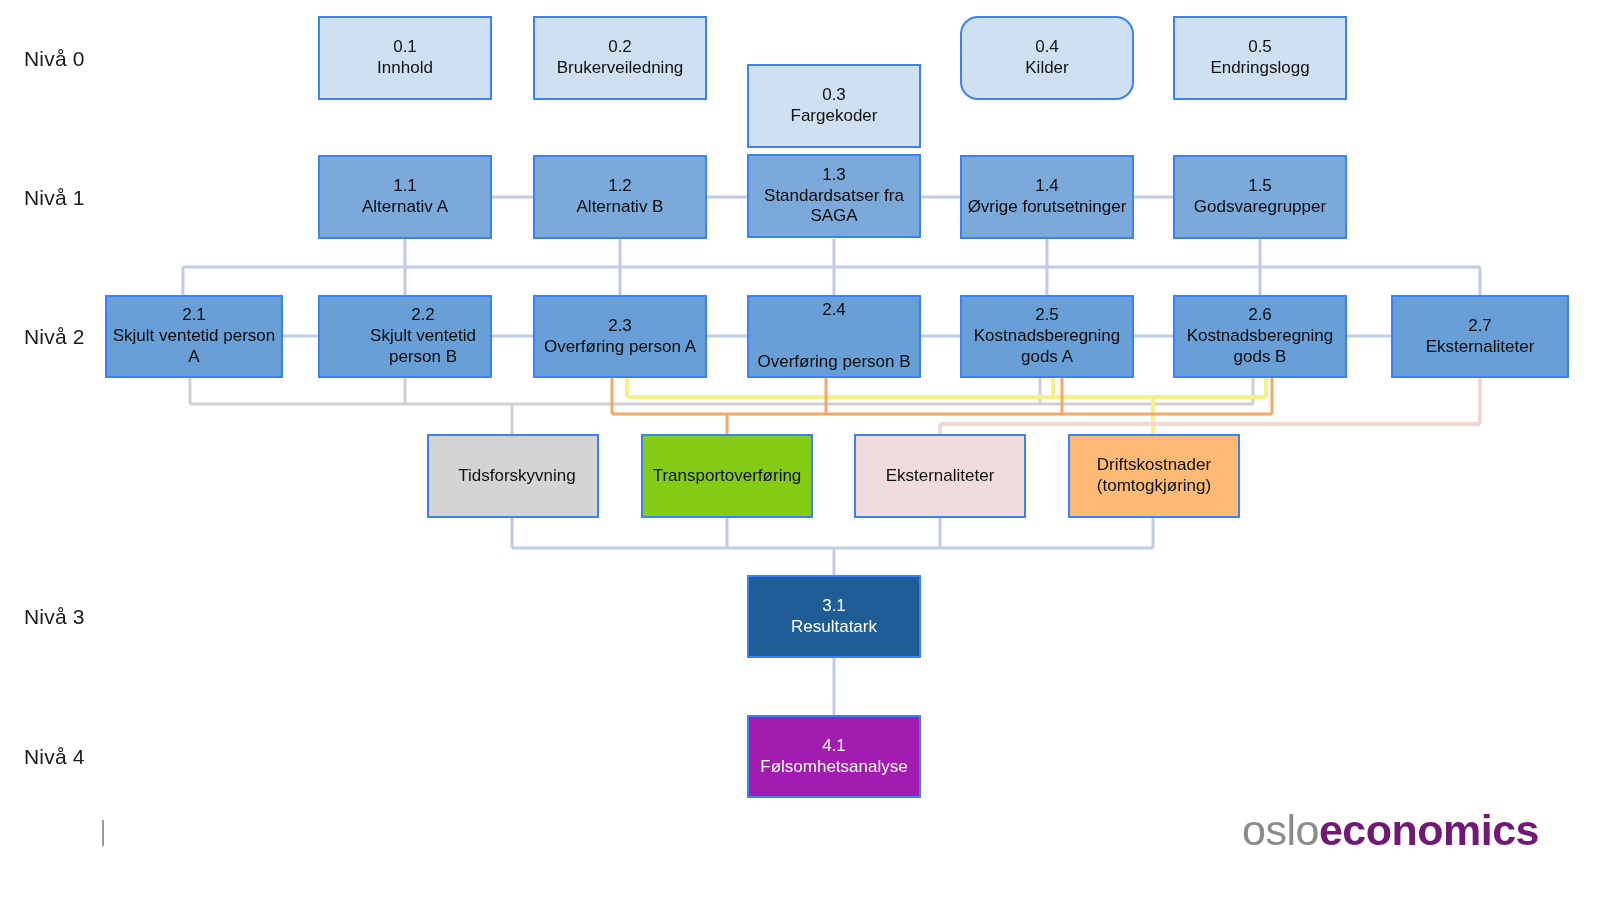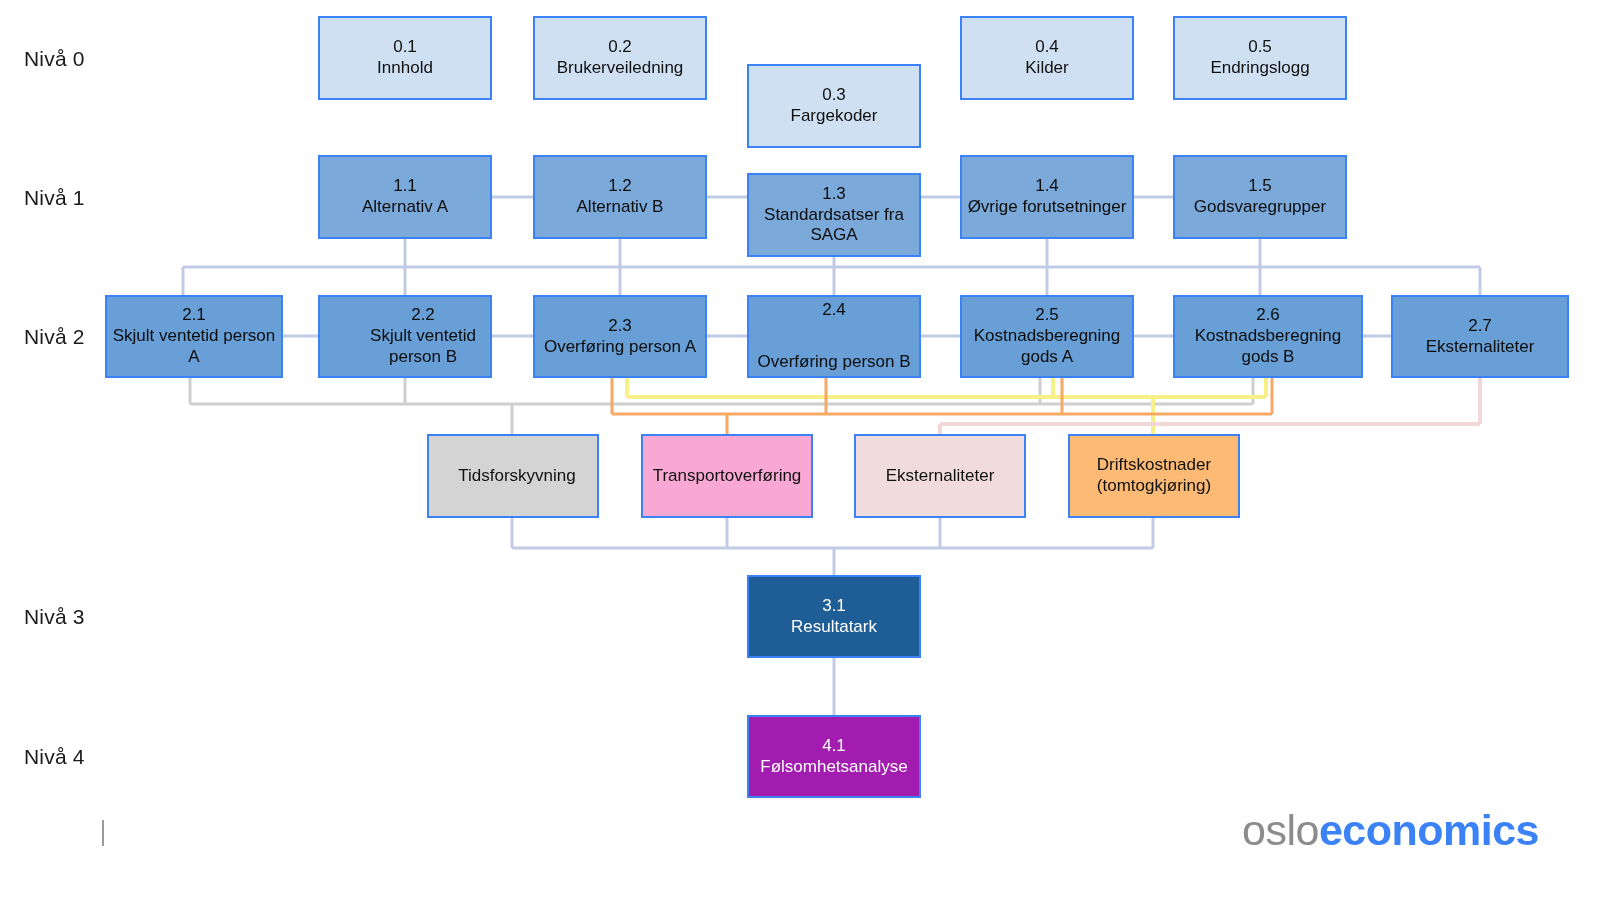--- a/index.html
+++ b/index.html
@@ -9,29 +9,29 @@
   .lvl-label{position:absolute;font-size:21px;color:#1a1a1a;letter-spacing:.2px;white-space:nowrap;}
   .node{position:absolute;box-sizing:border-box;border:2px solid #3b82f6;display:flex;flex-direction:column;
         align-items:center;justify-content:center;text-align:center;line-height:1.22;}
   .node .num{display:block;}
   .node .ttl{display:block;}
   .n0{background:#cfe0f2;color:#111;font-size:17px;}
   .n1{background:#7ba9da;color:#0d0d0d;font-size:17px;}
   .n2{background:#679fd6;color:#0d0d0d;font-size:17px;}
   .mid{font-size:17px;color:#111;}
   .mid.grey{background:#d4d4d4;}
-  .mid.orange{background:#f9a8d4;}
+  .mid.orange{background:#84cc16;}
   .mid.pink{background:#f0dcdc;}
   .mid.yellow{background:#fdba74;}
   .n3{background:#1f5d96;color:#fff;font-size:17px;}
   .n4{background:#a21caf;color:#fff;font-size:17px;}
   .tickmark{position:absolute;width:2px;background:#9a9a9a;}
   .logo{position:absolute;white-space:nowrap;font-size:43px;font-weight:400;letter-spacing:-.5px;}
   .logo .oslo{color:#8c8c8c;}
-  .logo .eco{color:#3b82f6;font-weight:700;}
+  .logo .eco{color:#701a75;font-weight:700;}
 </style>
 </head>
 <body>
 
 <div id="stage">
 
   <svg id="wires" viewBox="0 0 1600 901">
     <g stroke="#c2cbe6" stroke-width="3" fill="none">
 
       <line x1="492" y1="197" x2="535" y2="197"></line>
@@ -118,38 +118,38 @@
     <span class="ttl">Innhold</span>
   </div>
   <div class="node n0" style="left:533px;top:16px;width:174px;height:84px;">
     <span class="num">0.2</span>
     <span class="ttl">Brukerveiledning</span>
   </div>
   <div class="node n0" style="left:747px;top:16px;width:174px;height:84px;margin-top:48px;">
     <span class="num">0.3</span>
     <span class="ttl">Fargekoder</span>
   </div>
-  <div class="node n0" style="left:960px;top:16px;width:174px;height:84px;">
+  <div class="node n0" style="left:960px;top:16px;width:174px;height:84px;border-radius:18px;">
     <span class="num">0.4</span>
     <span class="ttl">Kilder</span>
   </div>
   <div class="node n0" style="left:1173px;top:16px;width:174px;height:84px;">
     <span class="num">0.5</span>
     <span class="ttl">Endringslogg</span>
   </div>
 
   <div class="node n1" style="left:318px;top:155px;width:174px;height:84px;">
     <span class="num">1.1</span>
     <span class="ttl">Alternativ A</span>
   </div>
   <div class="node n1" style="left:533px;top:155px;width:174px;height:84px;">
     <span class="num">1.2</span>
     <span class="ttl">Alternativ B</span>
   </div>
-  <div class="node n1" style="left:747px;top:173px;width:174px;height:84px;">
+  <div class="node n1" style="left:747px;top:154px;width:174px;height:84px;">
     <span class="num">1.3</span>
     <span class="ttl">Standardsatser fra SAGA</span>
   </div>
   <div class="node n1" style="left:960px;top:155px;width:174px;height:84px;">
     <span class="num">1.4</span>
     <span class="ttl">Øvrige forutsetninger</span>
   </div>
   <div class="node n1" style="left:1173px;top:155px;width:174px;height:84px;">
     <span class="num">1.5</span>
     <span class="ttl">Godsvaregrupper</span>
@@ -168,21 +168,21 @@
     <span class="ttl">Overføring person A</span>
   </div>
   <div class="node n2" style="left:747px;top:295px;width:174px;height:83px;gap:31px;">
     <span class="num">2.4</span>
     <span class="ttl">Overføring person B</span>
   </div>
   <div class="node n2" style="left:960px;top:295px;width:174px;height:83px;">
     <span class="num">2.5</span>
     <span class="ttl">Kostnadsberegning gods A</span>
   </div>
-  <div class="node n2" style="left:1173px;top:295px;width:190px;height:83px;">
+  <div class="node n2" style="left:1173px;top:295px;width:174px;height:83px;">
     <span class="num">2.6</span>
     <span class="ttl">Kostnadsberegning gods B</span>
   </div>
   <div class="node n2" style="left:1391px;top:295px;width:178px;height:83px;">
     <span class="num">2.7</span>
     <span class="ttl">Eksternaliteter</span>
   </div>
 
   <div class="node mid grey" style="left:427px;top:434px;width:172px;height:84px;padding-left:8px;">
     <span class="ttl">Tidsforskyvning</span>

